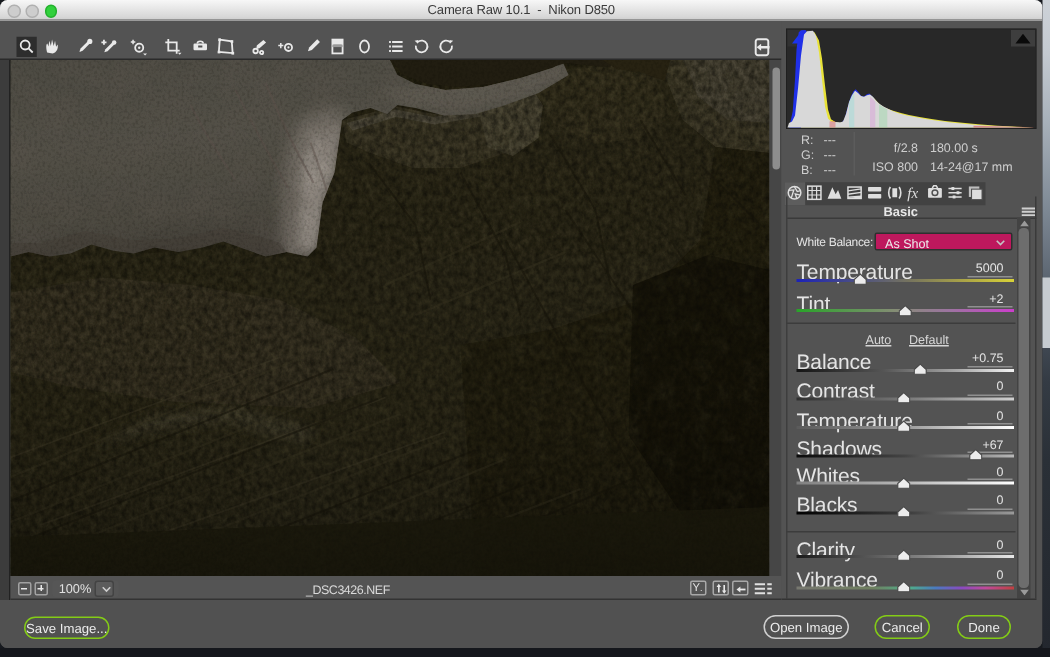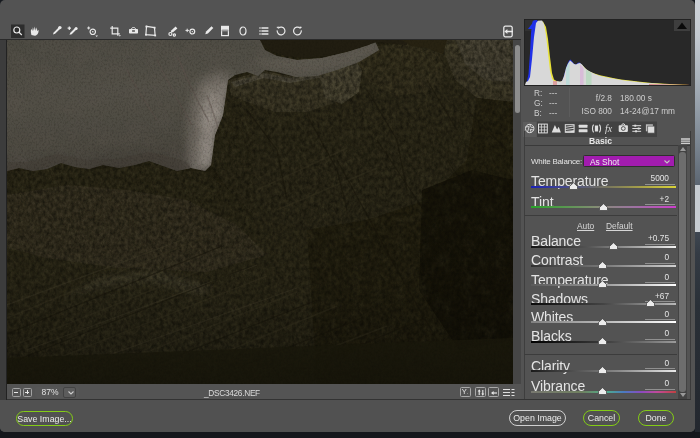--- a/index.html
+++ b/index.html
@@ -26,20 +26,26 @@
        font-size:8.8px;text-align:center;box-sizing:border-box;white-space:nowrap;}
   .lbl{position:absolute;color:#e4e4e4;font-size:14px;letter-spacing:-0.1px;}
   .val{position:absolute;color:#e4e4e4;font-size:8.3px;text-align:right;right:26px;}
   .vline{position:absolute;right:20.5px;width:30px;height:1px;background:#909090;}
   .track{position:absolute;left:10px;width:144.5px;height:2px;}
   .link{color:#d6d6d6;text-decoration:underline;}
 </style>
 </head>
 <body>
 <div id="win">
+  <div id="titlebar">
+    <div class="light" style="left:5.4px;background:#cdcdcd;border:0.5px solid #b0b0b0;"></div>
+    <div class="light" style="left:17px;background:#cdcdcd;border:0.5px solid #b0b0b0;"></div>
+    <div class="light" style="left:29.5px;background:#31d03c;border:0.5px solid #22b02c;"></div>
+    <div id="title">Camera Raw 10.1&nbsp; -&nbsp; Nikon D850</div>
+  </div>
   <div id="toolbar"><svg width="521" height="25" viewBox="0 0 521 25">
   <rect x="11" y="10.5" width="13.5" height="13.5" fill="#2d2d2d"></rect>
   <g stroke="#e9e9e9" stroke-width="1.2" fill="none">
 
     <g transform="translate(17.5,17)">
             <circle cx="-0.7" cy="-1" r="3"></circle>
             <path d="M1.5,1.3 L4.3,4"></path>
           </g>
 
     <g transform="translate(35,17)">
@@ -256,21 +262,21 @@
   </div>
   <div id="statusbar">
      <div class="abs" style="left:4.5px;top:4px;width:9px;height:8.5px;border:1px solid #a2a2a2;border-radius:1.5px;box-sizing:border-box;">
         <div class="abs" style="left:1.5px;top:2.7px;width:4px;height:1px;background:#e8e8e8;"></div>
       </div>
      <div class="abs" style="left:15.5px;top:4px;width:9px;height:8.5px;border:1px solid #a2a2a2;border-radius:1.5px;box-sizing:border-box;">
         <div class="abs" style="left:1.5px;top:2.7px;width:4px;height:1px;background:#e8e8e8;"></div>
         <div class="abs" style="left:3px;top:1.2px;width:1px;height:4px;background:#e8e8e8;"></div>
       </div>
      <div class="abs" style="left:28px;top:2.5px;width:44px;height:11.5px;background:#565656;border-radius:2px;"></div>
-     <div class="abs" style="left:28px;top:3px;width:30px;text-align:center;font-size:8.5px;color:#e0e0e0;">87%</div>
+     <div class="abs" style="left:28px;top:3px;width:30px;text-align:center;font-size:8.5px;color:#e0e0e0;">100%</div>
      <div class="abs" style="left:56px;top:2.5px;width:13px;height:11px;background:#5c5c5c;border:1px solid #434343;border-radius:2px;box-sizing:border-box;">
         <svg class="abs" style="left:3.5px;top:3.5px;" width="7" height="5">
           <path d="M0.5,0.5 L3,3 L5.5,0.5" stroke="#ccc" stroke-width="1.1" fill="none"></path>
         </svg>
       </div>
      <div class="abs" style="left:197px;top:3.5px;width:60px;font-size:8.3px;color:#dadada;letter-spacing:-0.3px;">_DSC3426.NEF</div>
      <div class="abs" style="left:452.5px;top:3px;width:11px;height:9.5px;border:1px solid #a8a8a8;border-radius:1.5px;box-sizing:border-box;color:#e8e8e8;font-size:7.5px;text-align:center;line-height:8px;">Y<span style="font-size:6px;">.</span></div>
      <div class="abs" style="left:467.5px;top:3px;width:11px;height:9.5px;border:1px solid #a8a8a8;border-radius:1.5px;box-sizing:border-box;">
         <svg class="abs" style="left:1.2px;top:0.8px;" width="8" height="7">
           <path d="M2.2,1.8 V6 M5.8,1 V5.2" stroke="#e8e8e8" stroke-width="1.1"></path>
@@ -392,21 +398,21 @@
         </svg>
       <svg class="abs" style="left:2px;top:248px;" width="6" height="4">
           <path d="M0,0 L3,4 L6,0 Z" fill="#9a9a9a"></path>
         </svg>
       <div class="abs" style="left:1px;top:7px;width:7.5px;height:240px;background:#6d6d6d;border-radius:3px;"></div>
     </div>
     <div id="basic">
         <div class="abs" style="left:3px;top:117px;width:1px;height:268px;background:#3e3e3e;"></div>
         <div class="abs" style="left:169px;top:117px;width:1px;height:268px;background:#3a3a3a;"></div>
     <div class="lbl" style="left:10px;top:142.5px;font-size:8px;letter-spacing:-0.2px;">White Balance:</div>
-    <div class="abs" style="left:62px;top:140.5px;width:92px;height:12.5px;background:#a21caf;border:1px solid #2f2f2f;border-radius:1.5px;box-sizing:border-box;">
+    <div class="abs" style="left:62px;top:140.5px;width:92px;height:12.5px;background:#be185d;border:1px solid #2f2f2f;border-radius:1.5px;box-sizing:border-box;">
   <div class="abs" style="left:6px;top:1.2px;font-size:8.4px;color:#ececec;">As Shot</div>
   <svg class="abs" style="right:4.5px;top:4.5px;" width="6" height="4">
             <path d="M0.5,0.5 L3,3 L5.5,0.5" stroke="#c4c4c4" stroke-width="1.1" fill="none"></path>
           </svg>
 </div>
     <div class="lbl" style="left:10px;top:158.5px;">Temperature</div>
     <div class="val" style="top:158.5px;width:60px;">5000</div>
     <div class="vline" style="top:169.5px;"></div>
     <div class="track" style="top:171.5px;background:linear-gradient(to right,#1c22b8,#4c5082 28%,#76745e 52%,#b0a944 80%,#d8d238);"></div>
     <svg class="abs" style="left:47.5px;top:168.3px;" width="9" height="8">

